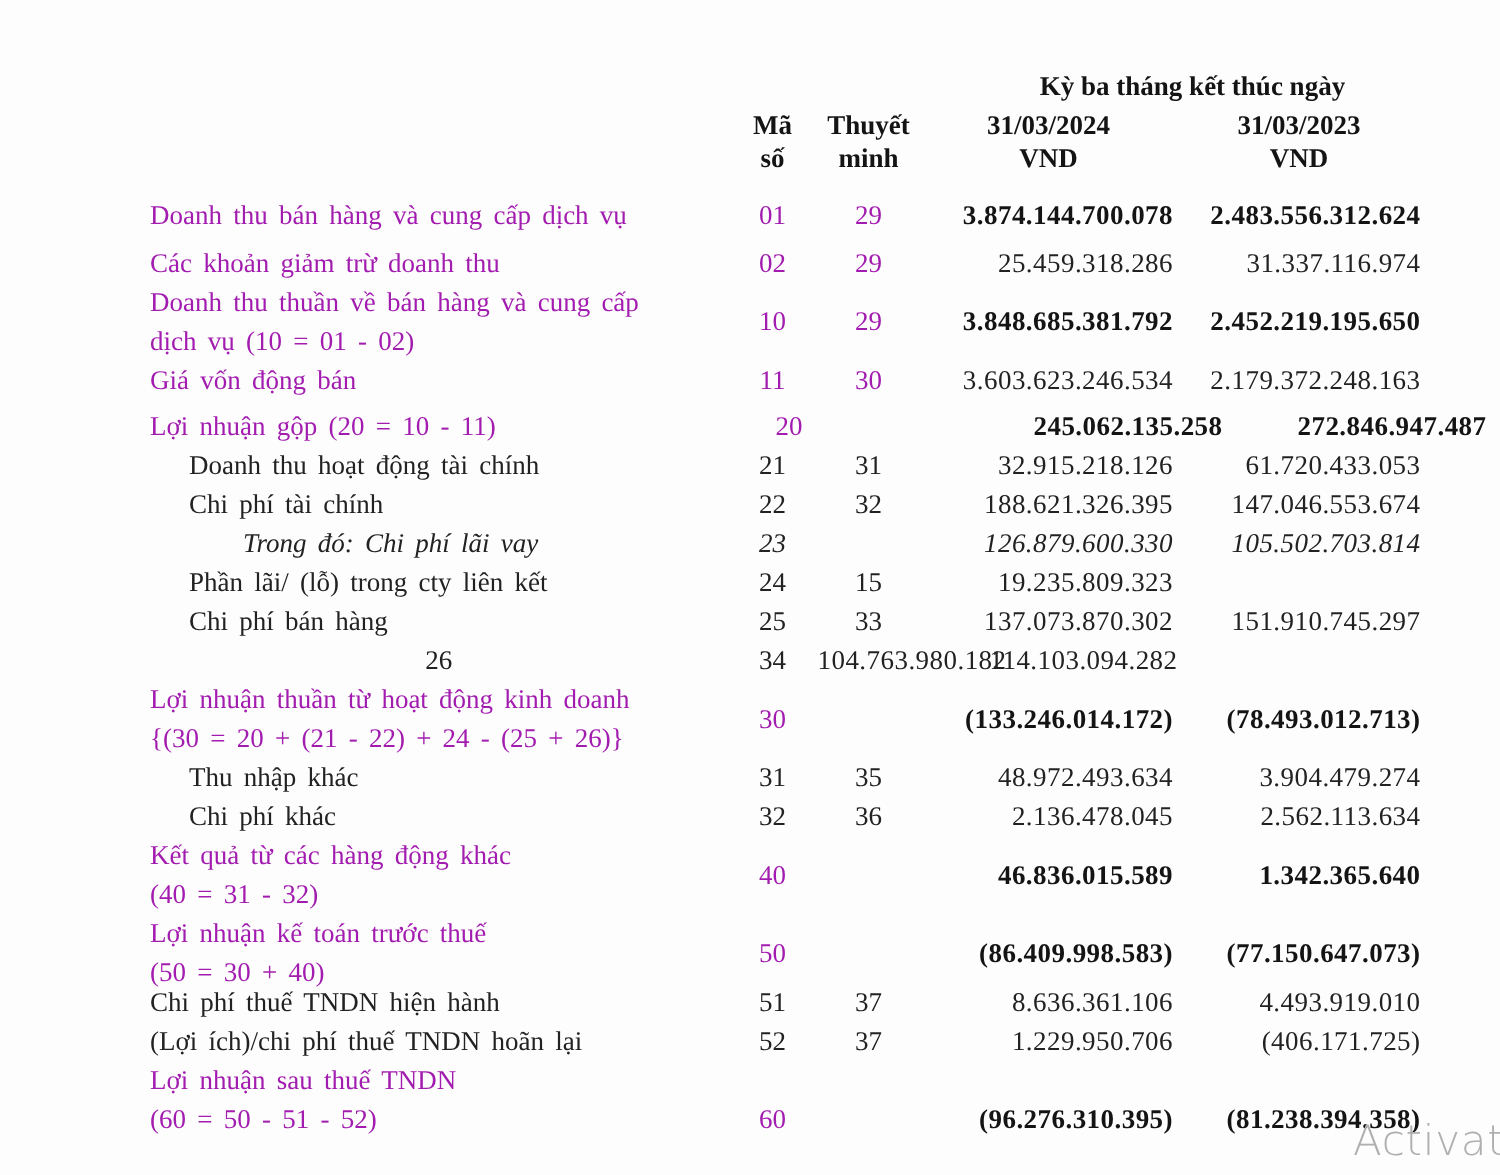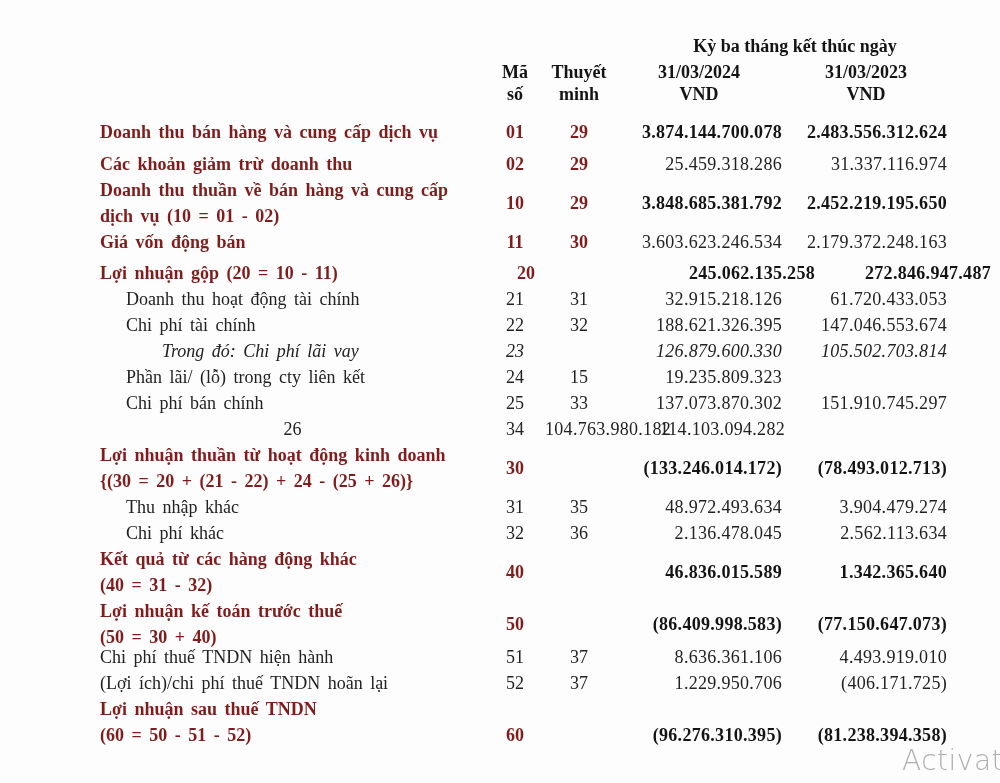--- a/index.html
+++ b/index.html
@@ -5,21 +5,21 @@
   html, body {
     margin: 0; padding: 0;
     width: 1000px; height: 783px;
     background: #fdfdfd;
     overflow: hidden;
   }
   #doc {
     position: relative;
     width: 808px; height: 783px;
     box-sizing: border-box;
-    padding: 35px 0 0 100px;
+    padding: 46px 0 0 100px;
     font-family: "Liberation Serif", "DejaVu Serif", serif;
     font-size: 18px;
     color: #222;
   }
   .hgrid, .row {
     display: grid;
     grid-template-columns: 385px 60px 68px 172px 162px;
   }
   
   .period {
@@ -48,21 +48,21 @@
   .c-code, .c-note { text-align: center; line-height: 26px; }
   .c-v1, .c-v2 {
     text-align: right;
     line-height: 26px;
     letter-spacing: 0.3px;
     white-space: nowrap;
   }
   .c-v1 { padding-right: 3px; }
   .row.bold .c-label,
   .row.bold .c-code,
-  .row.bold .c-note { font-weight: bold; color: #7f1d1d; }
+  .row.bold .c-note { font-weight: normal; color: #a21caf; }
   .row.vbold .c-v1,
   .row.vbold .c-v2 { font-weight: bold; color: #141414; }
   .row.italic .c-label,
   .row.italic .c-code,
   .row.italic .c-v1,
   .row.italic .c-v2 { font-style: italic; }
   .row.ind1 .c-label { padding-left: 26px; }
   .row.ind2 .c-label { padding-left: 62px; }
   .row.end .c-code,
   .row.end .c-note,
@@ -199,21 +199,21 @@
         <span class="l1">Phần lãi/ (lỗ) trong cty liên kết</span>
         
       </div>
       <div class="c-code">24</div>
       <div class="c-note">15</div>
       <div class="c-v1">19.235.809.323</div>
       <div class="c-v2"></div>
     </div>
       <div class="row ind1">
       <div class="c-label">
-        <span class="l1">Chi phí bán chính</span>
+        <span class="l1">Chi phí bán hàng</span>
         
       </div>
       <div class="c-code">25</div>
       <div class="c-note">33</div>
       <div class="c-v1">137.073.870.302</div>
       <div class="c-v2">151.910.745.297</div>
     </div>
       <div class="row ind1">
       <div class="c-code">26</div>
       <div class="c-note">34</div>

